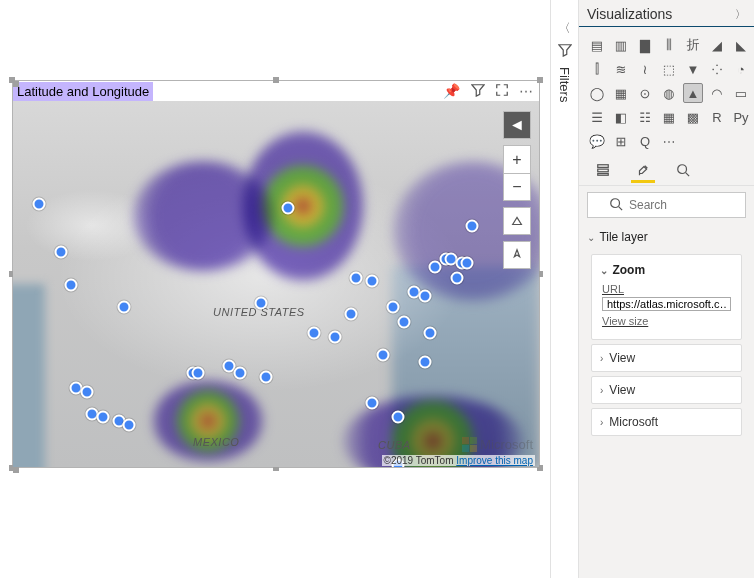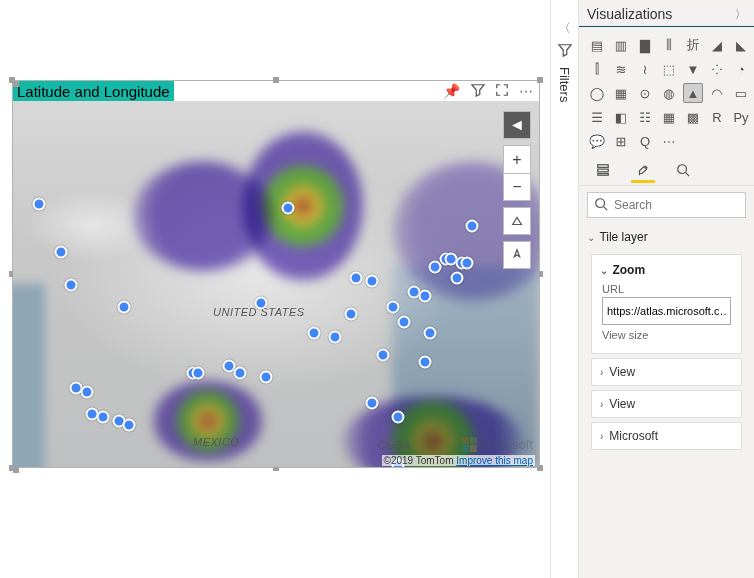--- a/index.html
+++ b/index.html
@@ -9,21 +9,21 @@
 .canvas { flex: 1; position: relative; background: #fff; }
 .visual {
   position: absolute; left: 12px; top: 80px; width: 528px; height: 388px;
   border: 1px solid #b3b3b3; background: #f0f0f0;
 }
 .visual::before, .visual::after { content: ""; position: absolute; width: 6px; height: 6px; background: #a0a0a0; }
 .vhdl { position: absolute; width: 6px; height: 6px; background: #a0a0a0; }
 .vh-tl{left:-4px;top:-4px}.vh-tr{right:-4px;top:-4px}.vh-bl{left:-4px;bottom:-4px}.vh-br{right:-4px;bottom:-4px}
 .vh-t{left:50%;top:-4px;margin-left:-3px}.vh-b{left:50%;bottom:-4px;margin-left:-3px}
 .vh-l{left:-4px;top:50%;margin-top:-3px}.vh-r{right:-4px;top:50%;margin-top:-3px}
-.viz-title { font-size: 15px; color: #000; padding: 2px 4px; background: #14b8a6; }
+.viz-title { font-size: 13px; color: #000; padding: 2px 4px; background: #c4b5fd; }
 .viz-header { display: flex; justify-content: space-between; align-items: center; height: 20px; background: #fff; }
 .viz-tools { display: flex; gap: 10px; padding-right: 6px; color: #666; font-size: 14px; }
 .viz-tools span { cursor: pointer; }
 
 .map {
   position: relative; width: 100%; height: calc(100% - 20px);
   background: linear-gradient(180deg, #d8d8d8 0%, #c8c8c8 40%, #bfc0c1 100%);
   overflow: hidden;
 }
 
@@ -65,30 +65,30 @@
 .panel { width:176px; background:#f3f2f1; border-left:1px solid #e1e1e1; display:flex; flex-direction:column; font-size:12px; color:#333;}
 .panel-hdr{display:flex;align-items:center;justify-content:space-between;padding:6px 8px 4px;border-bottom:1px solid #0c4a6e;}
 .panel-hdr h3{font-size:14px; font-weight:400;}
 .panel-hdr .exp{color:#555;font-size:11px;cursor:pointer;}
 .viz-grid{display:grid;grid-template-columns:repeat(7,20px);gap:4px;padding:8px 8px 4px;}
 .viz-grid .vico{width:20px;height:20px;display:flex;align-items:center;justify-content:center;font-size:13px;color:#555;border-radius:2px;cursor:pointer;}
 .viz-grid .vico.sel{background:#d0d0d0;border:1px solid #888;}
 .sub-tabs{display:flex;gap:16px;padding:4px 12px 2px;border-bottom:1px solid #e1e1e1;}
 .sub-tabs .t{width:24px;height:24px;display:flex;align-items:center;justify-content:center;font-size:14px;color:#555;cursor:pointer;border-bottom:3px solid transparent;}
 .sub-tabs .t.sel{border-bottom-color:#f2c811;}
-.search{margin:6px 8px;display:flex;align-items:center;background:#fff;border:1px solid #c8c8c8;height:26px;padding:0 6px;gap:6px;}
+.search{margin:6px 8px;display:flex;align-items:center;background:#fff;border:1px solid #c8c8c8;height:26px;padding:0 21px;gap:6px;}
 .search input{border:none;outline:none;font-size:12px;flex:1;background:transparent;}
 .acc{padding:0 6px;}
 .acc-hdr{display:flex;align-items:center;gap:4px;padding:6px 2px;font-size:12px;color:#222;cursor:pointer;}
 .acc-hdr .car{font-size:10px;color:#666;}
 .card{background:#fff;border:1px solid #ddd;border-radius:2px;margin:4px 6px;padding:2px 0 8px;}
 .card .acc-hdr{padding:6px 8px 4px;font-weight:600;}
-.fld{padding:2px 10px;}
+.fld{padding:2px 10px;text-decoration:underline;}
 .fld label{font-size:11px;color:#666;display:block;margin-bottom:2px;}
-.fld input{width:100%;border:1px solid #aaa;height:28px;font-size:11px;padding:0 4px;}
+.fld input{width:100%;border:1px solid #aaa;height:14px;font-size:11px;padding:0 4px;}
 .fld.disabled input{background:#f4f4f4;color:#888;border-color:#ddd;}
 .coll{background:#fff;border:1px solid #ddd;border-radius:2px;margin:4px 6px;padding:6px 8px;display:flex;align-items:center;gap:6px;cursor:pointer;}
 .coll .car{font-size:10px;color:#666;}
 svg.icn{width:14px;height:14px;}
 svg.icn path,svg.icn rect,svg.icn line,svg.icn circle{stroke:#555;stroke-width:1.4;fill:none;}
 </style>
 </head>
 <body>
 
 <div class="canvas">

